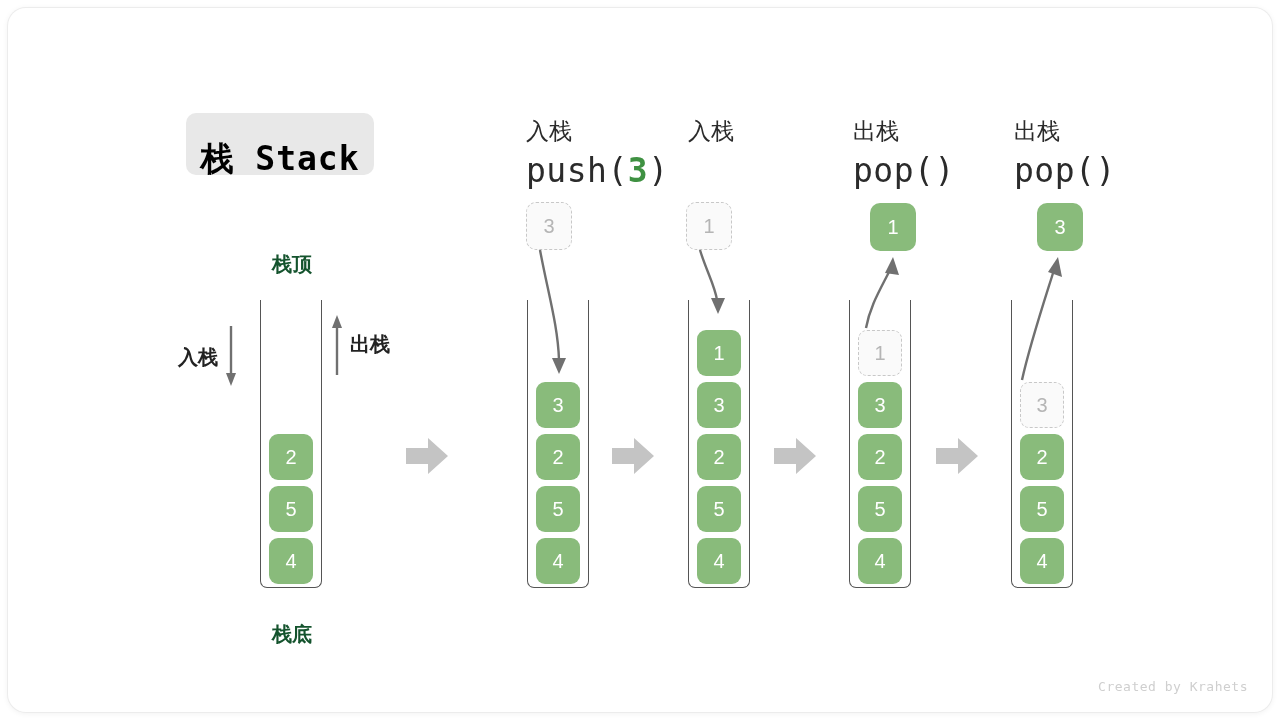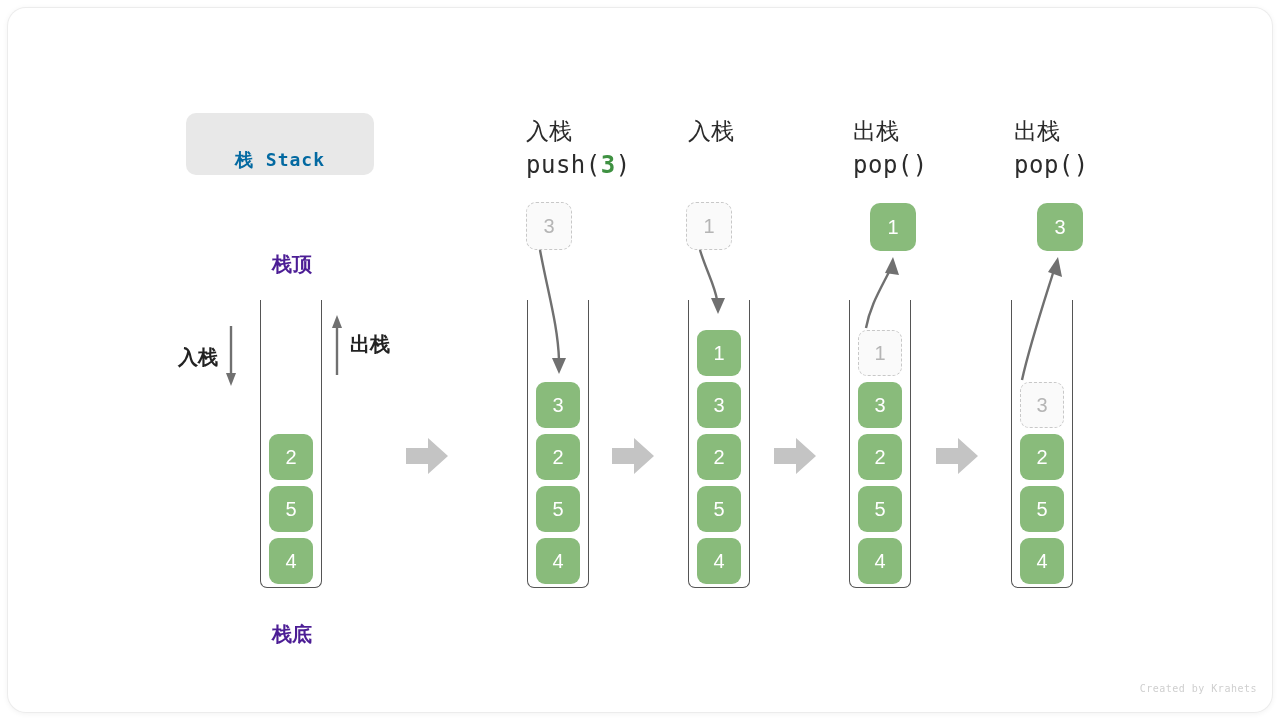--- a/index.html
+++ b/index.html
@@ -36,40 +36,40 @@
     width: 188px;
     height: 62px;
     background: #e8e8e8;
     border-radius: 10px;
     display: flex;
     align-items: center;
     justify-content: center;
   }
   #title-badge .t {
     font-family: "DejaVu Sans Mono", "Liberation Mono", monospace;
-    font-size: 18px;
-    color: #0369a1;
+    font-size: 33px;
+    color: #000000;
     letter-spacing: 1px;
     font-weight: 700;
     margin-top: 31px;
   }
 
   
   .stage-head {
     width: 170px;
     text-align: left;
     line-height: 1.42;
   }
   .stage-head .cn {
     font-size: 23px;
     color: #2b2b2b;
     font-family: "Liberation Sans", sans-serif;
   }
   .stage-head .code {
-    font-size: 24px;
+    font-size: 33px;
     color: #2b2b2b;
     font-family: "DejaVu Sans Mono", "Liberation Mono", monospace;
     letter-spacing: 0.5px;
     white-space: pre;
   }
   .stage-head .code .arg {
     color: #3f9142;
     font-weight: 700;
   }
 
@@ -139,42 +139,42 @@
     align-items: center;
     justify-content: center;
     font-size: 20px;
     box-sizing: border-box;
   }
 
   
   .cap {
     font-size: 20px;
     font-weight: 700;
-    color: #4c1d95;
+    color: #14532d;
     text-align: center;
     width: 120px;
   }
 
   
   .side-label {
     font-size: 20px;
     font-weight: 700;
     color: #222222;
     white-space: nowrap;
   }
 
   
   .chev { width: 44px; height: 40px; }
 
   
   #footer {
-    right: 15px;
+    right: 24px;
     bottom: 18px;
     font-family: "DejaVu Sans Mono", "Liberation Mono", monospace;
-    font-size: 10px;
+    font-size: 13px;
     color: #cfcfcf;
     letter-spacing: 0.5px;
   }
 
   svg { display: block; overflow: visible; }
 </style>
 </head>
 <body>
 
 <div id="card">

